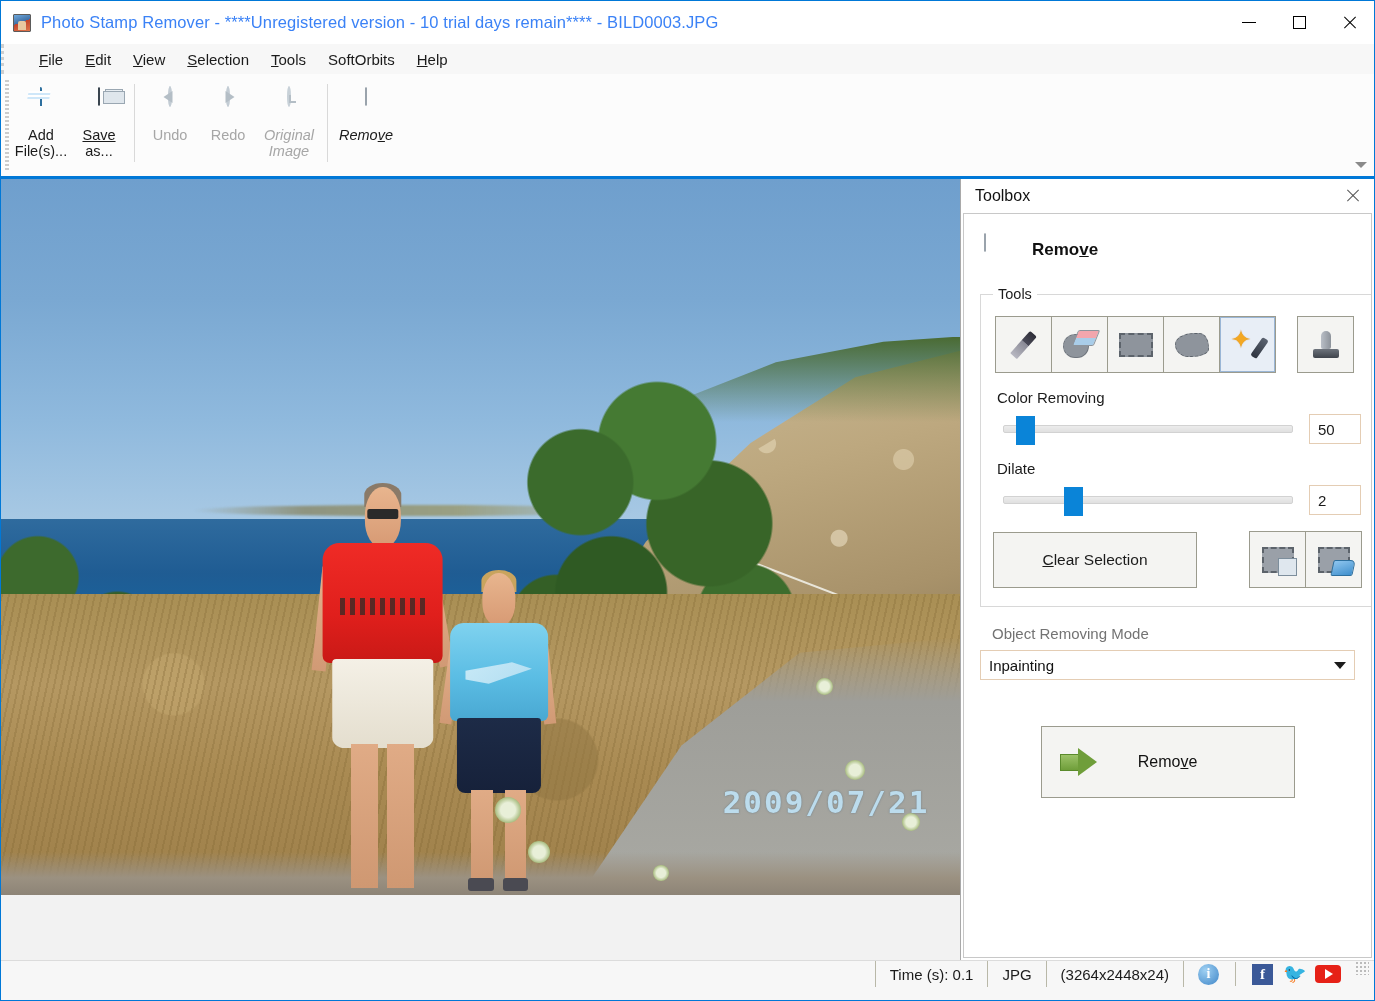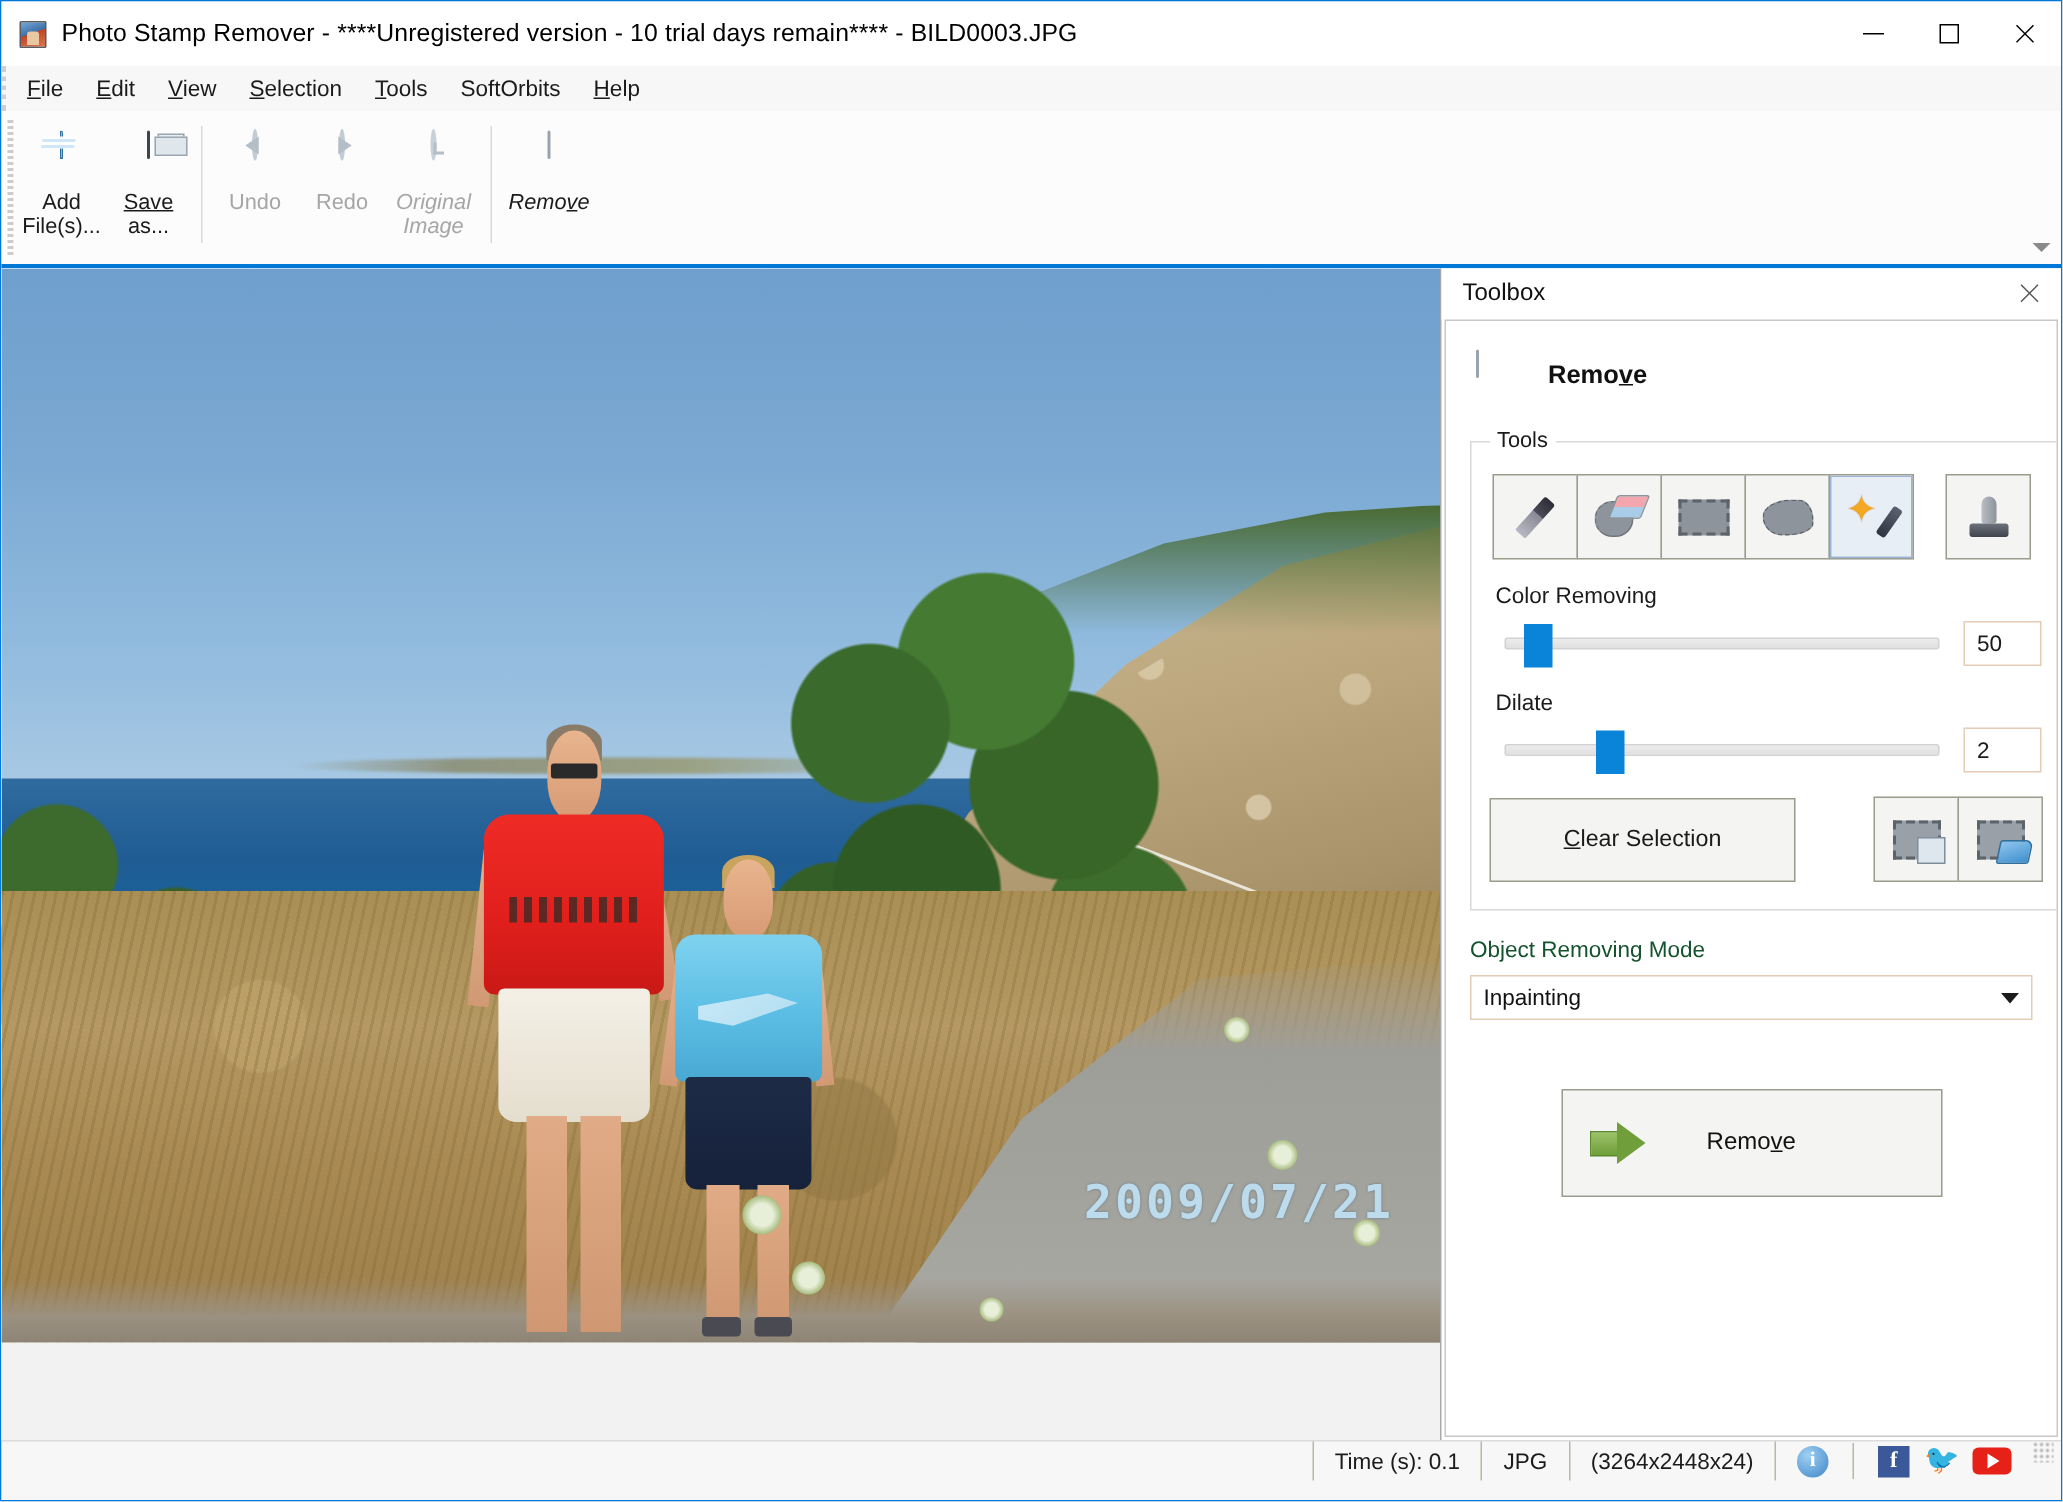--- a/index.html
+++ b/index.html
@@ -28,42 +28,42 @@
     width: 18px; height: 18px; margin-left: 12px; margin-right: 10px;
     background: linear-gradient(160deg,#6ea8dc 0%,#3f6fa5 45%,#c0432a 46%,#e0764a 100%);
     border: 1px solid #5b5b5b; border-radius: 1px;
     position: relative; flex: none;
   }
   .title-icon::after {
     content: ""; position: absolute; left: 4px; top: 6px; width: 8px; height: 9px;
     background: #e8c8a0; border-radius: 2px 2px 0 0;
   }
   .title-text {
-    font-size: 16.5px; color: #000000; white-space: nowrap; letter-spacing: .1px;
+    font-size: 16.5px; color: #3b82f6; white-space: nowrap; letter-spacing: .1px;
   }
   .win-controls { position: absolute; right: 0; top: 0; height: 43px; display: flex; }
   .win-btn {
     width: 50px; height: 43px; display: flex; align-items: center; justify-content: center;
     cursor: default;
   }
   .glyph-min { width: 14px; height: 1px; background: #000; }
   .glyph-max { width: 13px; height: 13px; border: 1px solid #000; }
   .glyph-close { position: relative; width: 15px; height: 15px; }
   .glyph-close::before, .glyph-close::after {
     content: ""; position: absolute; left: 0; top: 7px; width: 16px; height: 1px; background: #000;
   }
   .glyph-close::before { transform: rotate(45deg); }
   .glyph-close::after  { transform: rotate(-45deg); }
 
   
   .menubar {
     height: 30px; min-height: 30px;
     background: #f7f7f7;
     display: flex; align-items: center;
-    padding-left: 3px;
+    padding-left: 24px;
     border-left: 3px dotted #cfcfcf;
   }
   .menu-item {
     font-size: 15px; color: #1b1b1b; padding: 3px 11px; cursor: default; white-space: nowrap;
   }
   .menu-item u { text-decoration: underline; }
 
   
   .ribbon {
     height: 105px; min-height: 105px;
@@ -404,21 +404,21 @@
   }
   .sel-btn.first { margin-left: 52px; }
   .ic-selsave { position:relative; width:32px; height:26px; border:2px dashed #5c636b; background:#9aa0a8; }
   .ic-selsave::after { content:""; position:absolute; right:-5px; bottom:-5px; width:17px; height:16px;
     background:#dfe7ee; border:1px solid #7d8e9c; }
   .ic-selopen { position:relative; width:32px; height:26px; border:2px dashed #5c636b; background:#9aa0a8; }
   .ic-selopen::after { content:""; position:absolute; right:-6px; bottom:-5px; width:20px; height:14px;
     background: linear-gradient(160deg,#8fc6ef,#3f8fcd); border:1px solid #2d6f9e; border-radius:2px 5px 2px 2px;
     transform: skewX(-12deg); }
 
-  .mode-label { font-size:15px; color:#14532d; margin: 18px 0 8px 0; }
+  .mode-label { font-size:15px; color:#737373; margin: 18px 0 8px 12px; }
   .combo {
     height:30px; border:1px solid #e4cdb4; background:#ffffff;
     display:flex; align-items:center; padding: 0 8px; position:relative; cursor:default;
   }
   .combo .val { font-size:15px; color:#111; }
   .combo .chev {
     margin-left:auto; width:0; height:0;
     border-left:6px solid transparent; border-right:6px solid transparent; border-top:7px solid #1b1b1b;
   }
   .remove-wrap { display:flex; justify-content:center; margin-top: 46px; }

